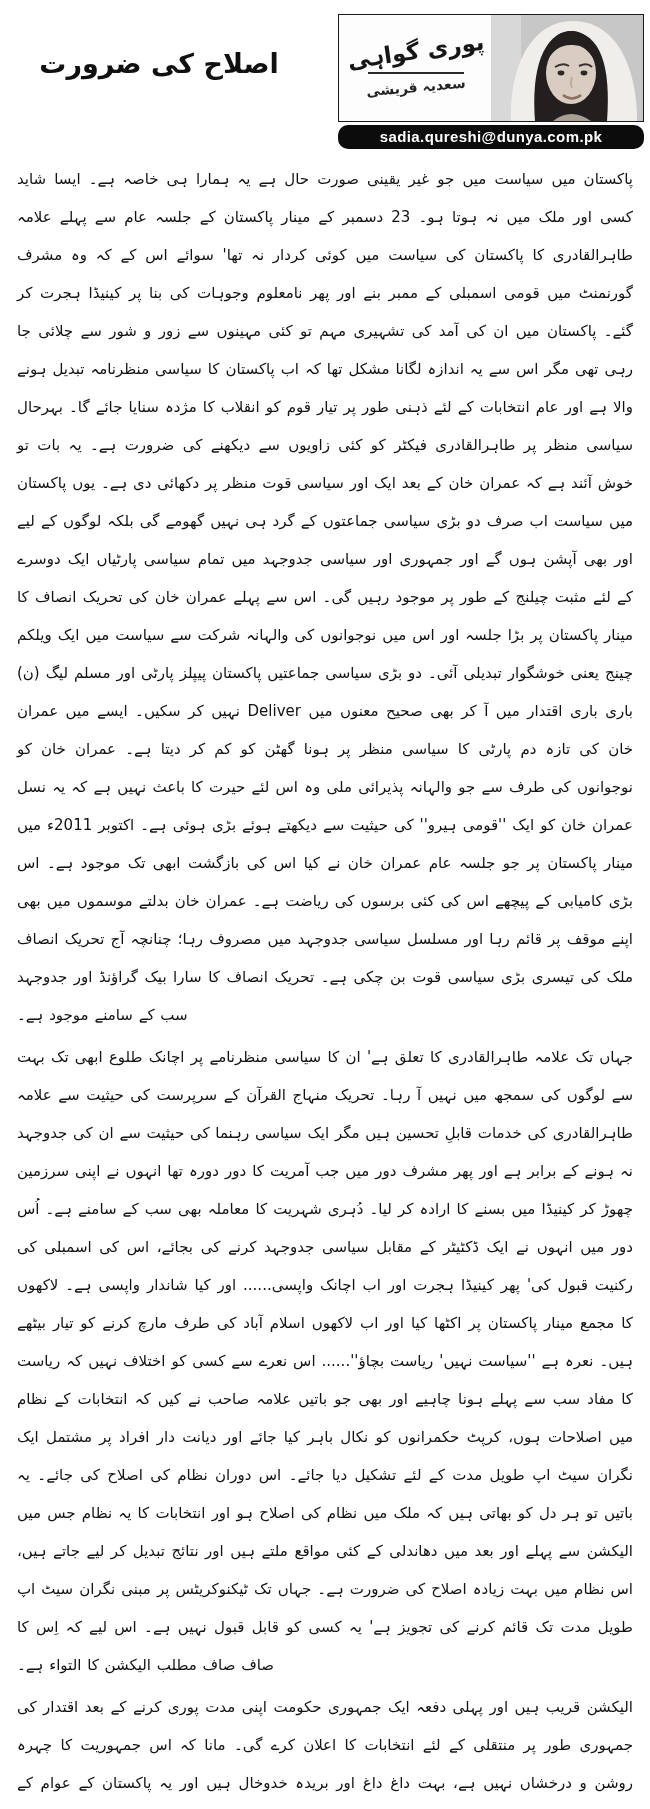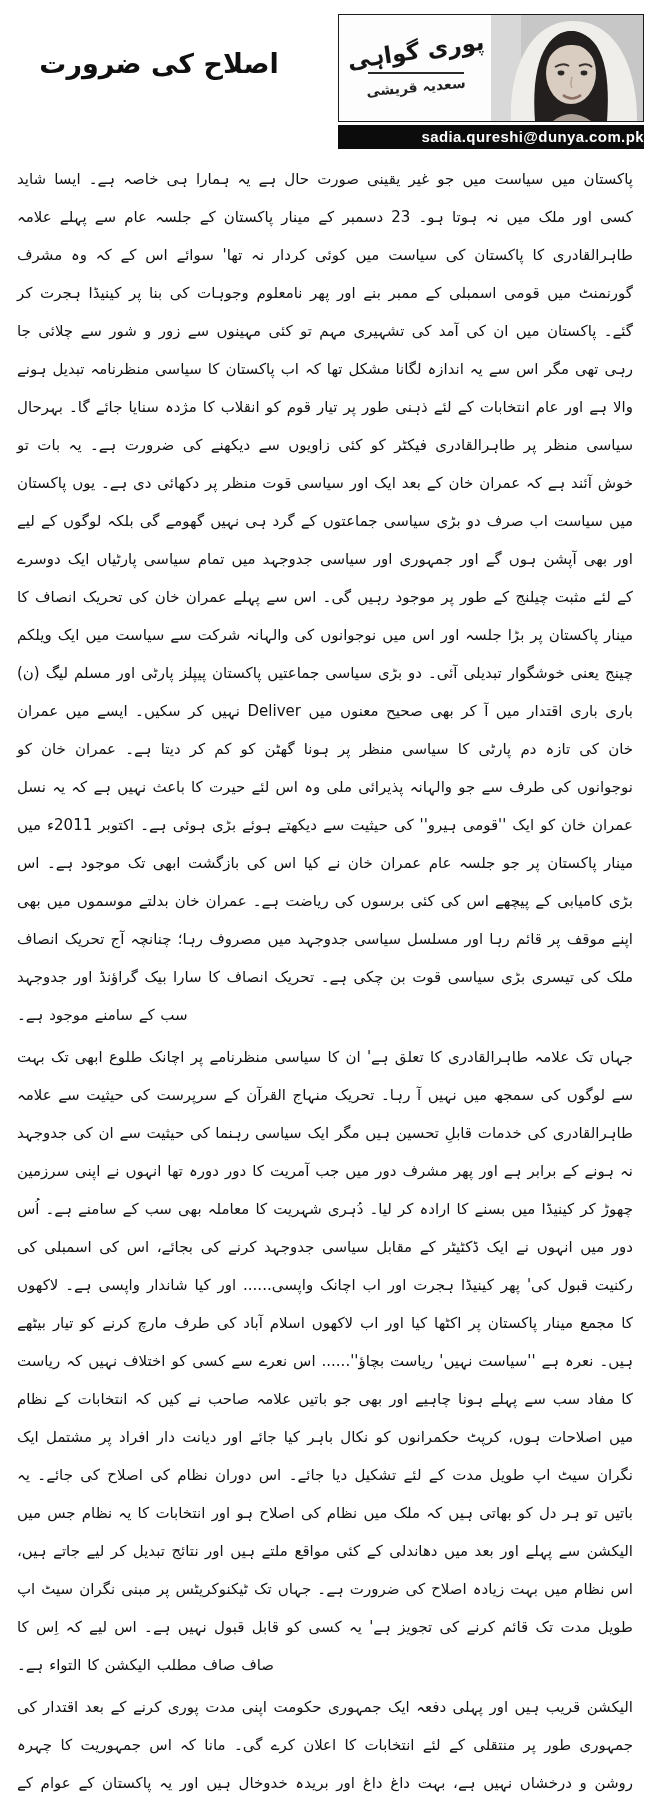--- a/index.html
+++ b/index.html
@@ -34,23 +34,23 @@
     text-align:center;transform:rotate(-8deg);color:#161616;
   }
   .cal-rule{width:96px;border:0;border-top:2px solid #2a2a2a;margin:7px 0 5px;}
   .signature{
     direction:rtl;font-size:14px;font-weight:bold;transform:rotate(-5deg);
     color:#242424;
   }
   .photo-wrap{width:152px;flex:0 0 152px;height:100%;}
   .photo-wrap svg{display:block;width:100%;height:100%;}
   .email-bar{
-    margin-top:3px;background:#0c0c0c;color:#ffffff;text-align:right;
+    margin-top:3px;background:#0c0c0c;color:#ffffff;text-align:center;
     font-family:"Liberation Sans",sans-serif;font-weight:bold;font-size:15px;
-    letter-spacing:.4px;padding:3px 0 4px;
+    letter-spacing:.4px;padding:3px 0 4px;border-radius:10px;
   }
   
   .article-body{
     padding:10px 13px 0 13px;direction:rtl;unicode-bidi:embed;
     text-align:justify;text-align-last:left;
     font-size:15px;line-height:38px;word-spacing:1px;color:#121212;
   }
   .article-body p{margin:4px;padding:0;}
 </style>
 </head>

